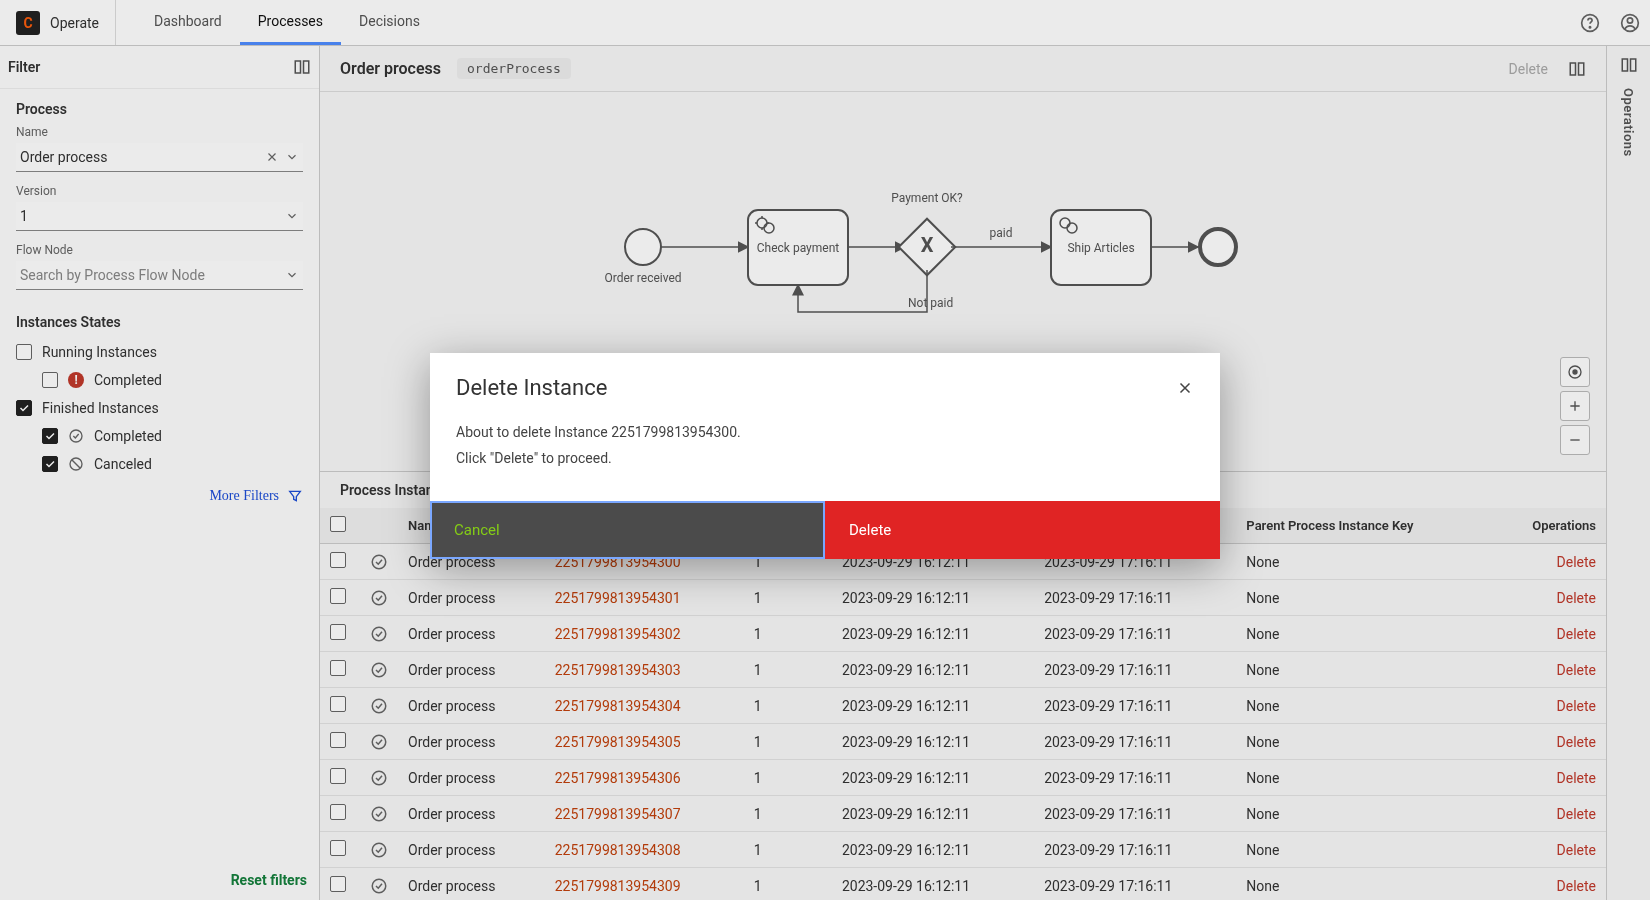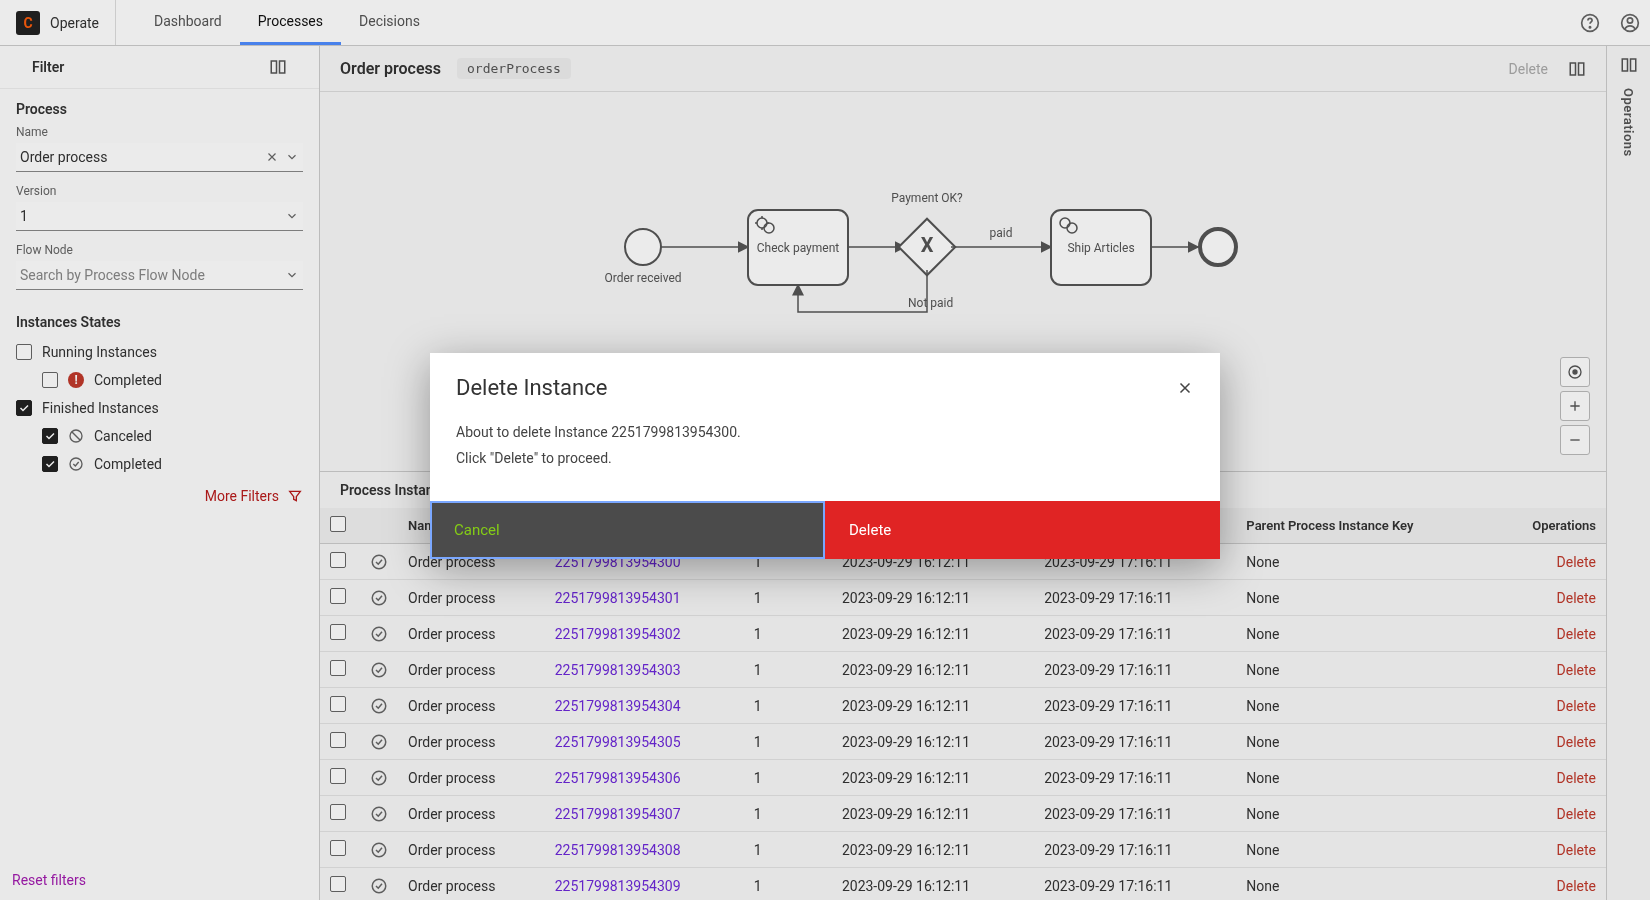--- a/index.html
+++ b/index.html
@@ -12,61 +12,61 @@
   .brand-name { font-weight: 400; }
   .navtabs { display: flex; gap: 0; height: 100%; margin-left: 20px; }
   .navtab { display: flex; align-items: center; padding: 0 18px; color: #555; cursor: pointer; border-bottom: 3px solid transparent; }
   .navtab.active { border-bottom-color: #4f8cff; color: #111; }
   .topnav-spacer { flex: 1; }
   .topnav-icon { width: 40px; height: 100%; display: flex; align-items: center; justify-content: center; color: #666; cursor: pointer; }
   .topnav-icon svg { width: 20px; height: 20px; }
   
   .content { display: flex; height: calc(100% - 46px); }
   .sidebar { width: 320px; border-right: 1px solid #ccc; background: #fdfdfd; padding: 0; display: flex; flex-direction: column; }
-  .sidebar-header { display: flex; align-items: center; justify-content: space-between; padding: 12px 32px; border-bottom: 1px solid #eee; }
+  .sidebar-header { display: flex; align-items: center; justify-content: space-between; padding: 12px 8px; border-bottom: 1px solid #eee; }
   .sidebar-title { font-weight: 600; }
   .panel-toggle-icon { color:#555; cursor:pointer; }
   .sidebar-section { padding: 12px 16px 0 16px; }
   .section-label { font-weight: 600; margin-bottom: 8px; }
   .field-label { font-size: 12px; color: #666; margin-bottom: 4px; }
   .field-row { margin-bottom: 12px; }
   .select-box { display: flex; align-items: center; justify-content: space-between; border-bottom: 1px solid #888; padding: 6px 4px; background: #fff; cursor: pointer; }
   .select-box .clear-and-chev { display: flex; gap: 6px; align-items: center; color: #666; }
   .select-box.placeholder { color: #888; }
   .checkbox-row { display: flex; align-items: center; gap: 10px; padding: 6px 0; cursor: pointer; }
   .checkbox-row.indent { padding-left: 26px; }
   .cb { width: 16px; height: 16px; border: 1px solid #666; border-radius: 2px; display: inline-flex; align-items: center; justify-content: center; background: #fff; }
   .cb.checked { background: #222; border-color: #222; }
   .cb.checked svg { stroke: #fff; }
   .status-dot-active { width: 16px; height: 16px; display: inline-flex; align-items: center; justify-content: center; }
   .status-dot-active svg circle { stroke:#1d8a39; }
   .status-dot-incident { width: 16px; height: 16px; border-radius: 50%; background:#c0392b; display:inline-flex;align-items:center;justify-content:center;color:#fff;font-size:12px;font-weight:700; }
-  .more-filters { text-align: right; padding: 10px 16px; color: #b91c1c; cursor: pointer; display:flex; justify-content:flex-end; gap:8px; align-items:center; }
-  .reset-filters { text-align: left; padding: 12px; color: #a21caf; cursor: pointer; margin-top: auto; }
+  .more-filters { text-align: right; padding: 10px 16px; color: #1d4ed8; cursor: pointer; display:flex; justify-content:flex-end; gap:8px; align-items:center;font-family:Liberation Serif, serif; }
+  .reset-filters { text-align: right; padding: 12px; color: #15803d; cursor: pointer; margin-top: auto; font-weight: bold; }
   
   .main { flex: 1; display: flex; position: relative; }
   .main-body { flex:1; display:flex; flex-direction: column; }
   .main-header { display: flex; align-items: center; justify-content: space-between; padding: 12px 20px; border-bottom: 1px solid #ddd; }
   .main-title-group { display:flex; align-items:center; gap:16px; }
   .main-title { font-weight: 600; font-size: 16px; }
   .process-id-chip { background:#eee; border-radius:4px; padding:3px 10px; font-family: ui-monospace, Menlo, Consolas, monospace; font-size: 13px; color:#555; }
   .delete-disabled { color:#aaa; cursor:default; }
   .diagram-pane { flex: 0 0 380px; position: relative; border-bottom: 1px solid #ccc; overflow: hidden; }
   .diagram-svg { position: absolute; left: 50%; top: 50%; transform: translate(-50%, -50%); }
   .zoom-controls { position:absolute; right: 16px; bottom: 16px; display:flex; flex-direction:column; gap:4px; }
   .zoom-btn { width:30px; height:30px; border:1px solid #bbb; background:#fff; border-radius:3px; display:flex; align-items:center; justify-content:center; cursor:pointer; color:#555; }
   
   .instances-header { display:flex; align-items:center; padding: 10px 20px; font-weight:600; }
   .table-wrap { flex:1; overflow:auto; }
   table { width: 100%; border-collapse: collapse; }
   thead th { text-align:left; font-weight:600; padding: 8px 10px; background:#f0f0f0; border-bottom:1px solid #ccc; font-size:13px; }
   tbody td { padding: 8px 10px; border-bottom:1px solid #e3e3e3; font-size:14px; }
   .col-cb { width: 40px; }
   .col-status { width: 30px; }
-  .link { color:#6d28d9; cursor:pointer; }
+  .link { color:#c2410c; cursor:pointer; }
   .del-link { color:#c0392b; cursor:pointer; }
   .status-complete-icon svg { width:18px; height:18px; }
   
   .right-rail { width: 44px; border-left: 1px solid #ccc; display:flex; flex-direction:column; align-items:center; padding-top:10px; gap:14px; }
   .vlabel { writing-mode: vertical-rl; text-orientation: sideways; font-size: 13px; color:#555; font-weight:600; letter-spacing:0.5px; }
   
   .modal-backdrop { position: fixed; inset: 0; z-index: 100; display: flex; align-items: center; justify-content: center; margin-top: 12px; }
   .modal { width: 790px; background: #fff; box-shadow: 0 10px 40px rgba(0,0,0,0.35); display:flex; flex-direction:column; }
   .modal-head { display:flex; align-items:center; justify-content: space-between; padding: 22px 26px 10px 26px; }
   .modal-title { font-size: 22px; font-weight: 400; }
@@ -195,38 +195,38 @@
       </div>
       <div class="checkbox-row indent">
         <span class="cb checked">
             <svg width="12" height="12" viewBox="0 0 24 24" fill="none" stroke-width="3">
               <path d="M5 12l5 5L20 7"></path>
             </svg>
           </span>
         <span>
             <svg width="16" height="16" viewBox="0 0 24 24" fill="none" stroke="#666" stroke-width="2">
               <circle cx="12" cy="12" r="9"></circle>
-              <path d="M6 6l12 12"></path>
+              <path d="M8 12l3 3 5-6"></path>
             </svg>
           </span>
-        <span>Canceled</span>
+        <span>Completed</span>
       </div>
       <div class="checkbox-row indent">
         <span class="cb checked">
             <svg width="12" height="12" viewBox="0 0 24 24" fill="none" stroke-width="3">
               <path d="M5 12l5 5L20 7"></path>
             </svg>
           </span>
         <span>
             <svg width="16" height="16" viewBox="0 0 24 24" fill="none" stroke="#666" stroke-width="2">
               <circle cx="12" cy="12" r="9"></circle>
-              <path d="M8 12l3 3 5-6"></path>
+              <path d="M6 6l12 12"></path>
             </svg>
           </span>
-        <span>Completed</span>
+        <span>Canceled</span>
       </div>
     </div>
 
     <div class="more-filters">
       <span>More Filters</span>
       <span>
           <svg width="16" height="16" viewBox="0 0 24 24" fill="none" stroke="currentColor" stroke-width="2">
             <path d="M4 5h16l-6 8v6l-4-2v-4z"></path>
           </svg>
         </span>

